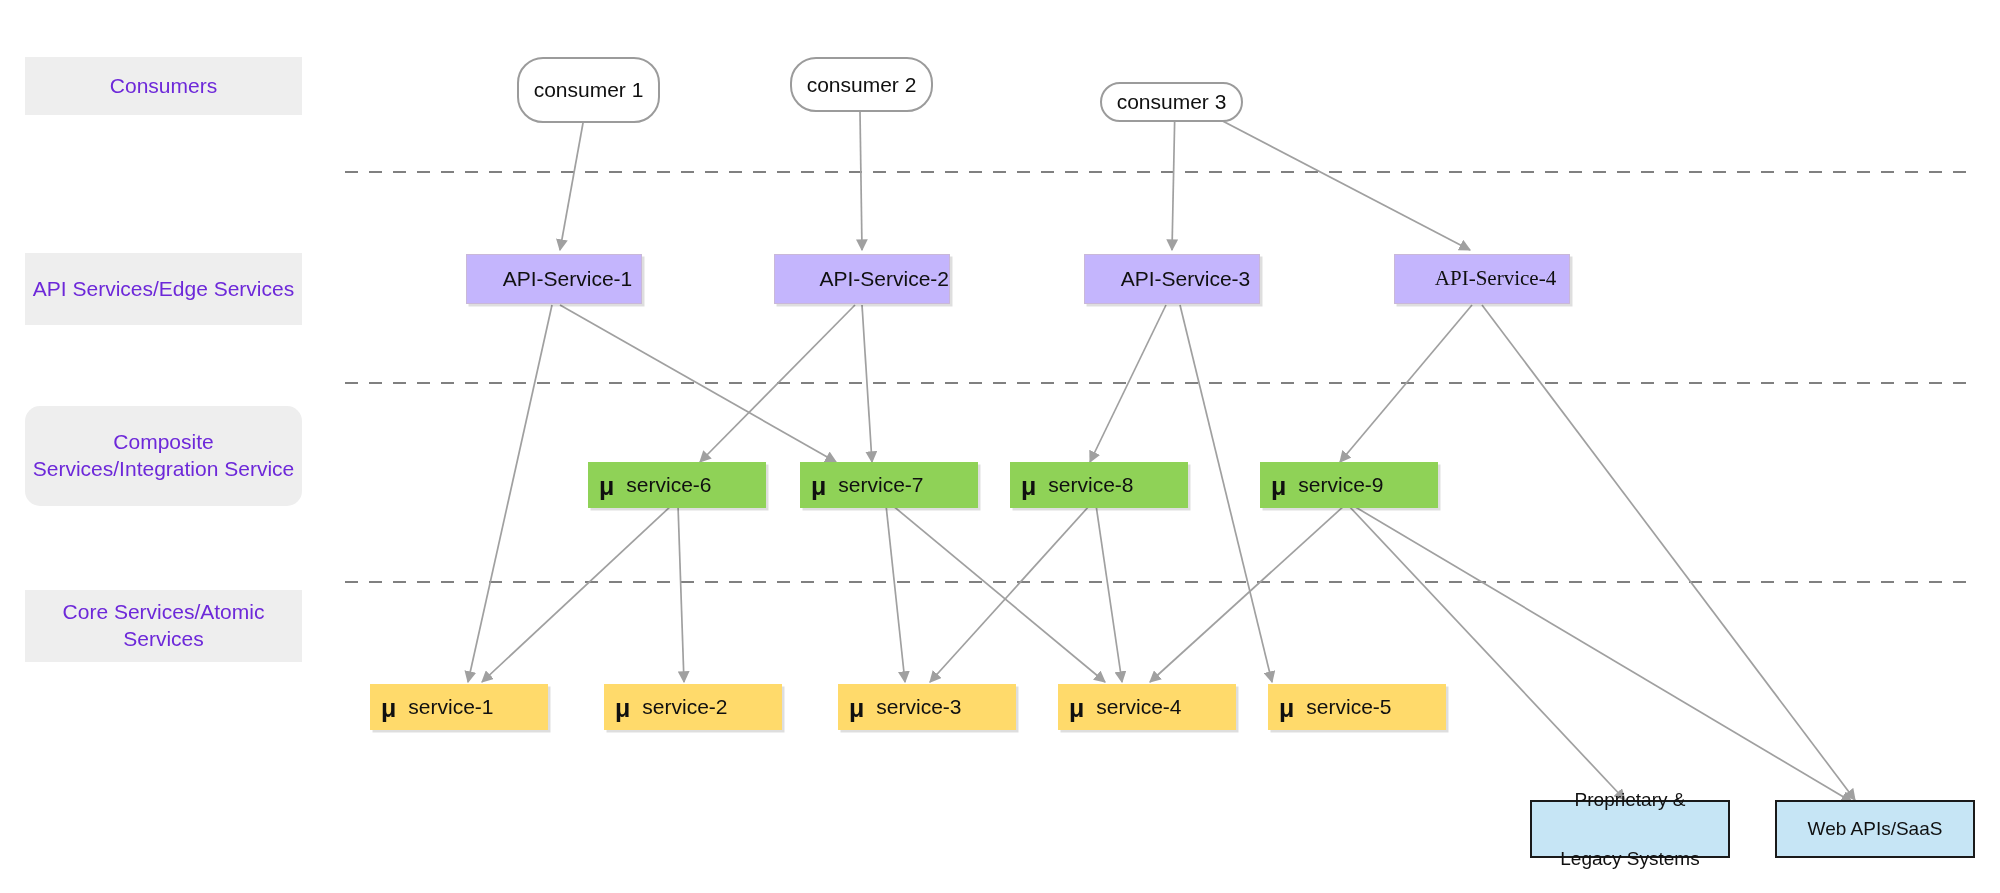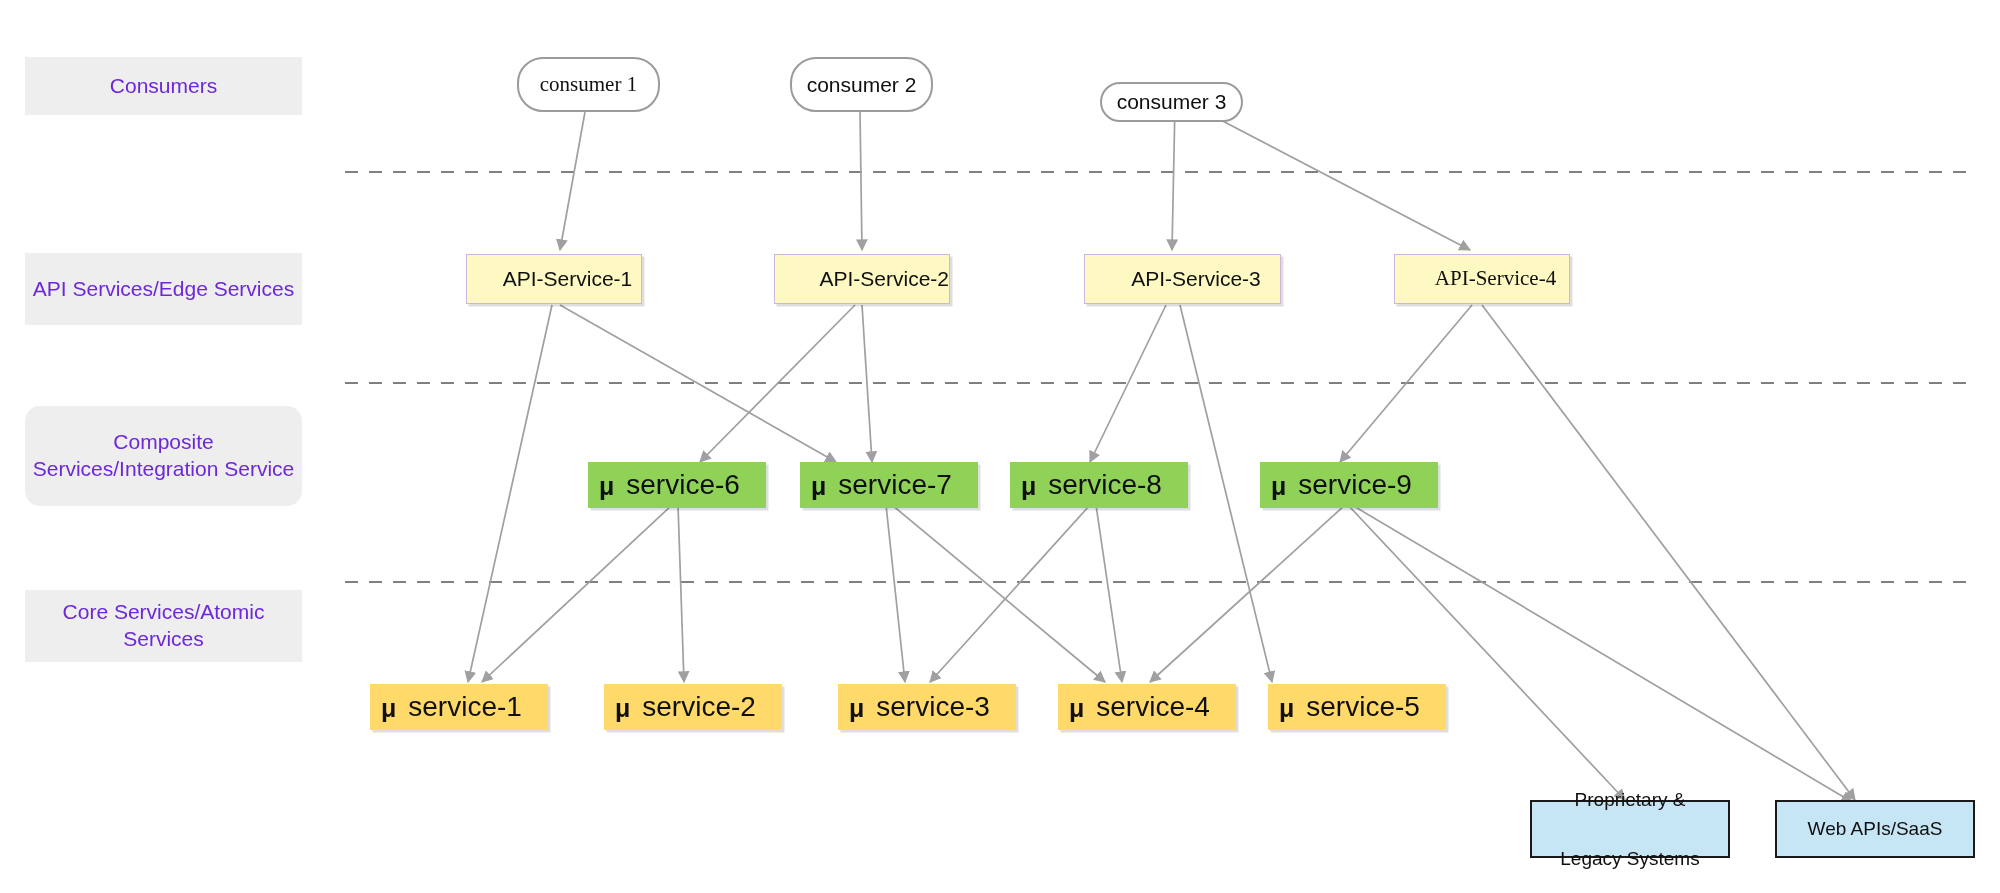--- a/index.html
+++ b/index.html
@@ -54,21 +54,21 @@
     line-height: 1.22;
   }
 
   .node.consumer {
     background: #ffffff;
     border: 2.5px solid #9b9b9b;
     border-radius: 26px;
   }
 
   .node.api {
-    background: #fef9c3;
+    background: #c4b5fd;
     border: 1.5px solid #c9b8d8;
     box-shadow: 2.5px 2.5px 0 rgba(0,0,0,0.13);
     padding-left: 27px;
   }
 
   .node.composite {
     background: #8fd257;
     border: 1.5px solid #8fd257;
     box-shadow: 2.5px 2.5px 0 rgba(0,0,0,0.13);
     justify-content: flex-start;
@@ -91,21 +91,21 @@
   }
 
   .mu {
     font-weight: bold;
     font-size: 25px;
     margin-right: 12px;
     line-height: 1;
     position: relative;
     top: 1px;
   }
-  .svc-label { font-size: 28px; }
+  .svc-label { font-size: 21px; }
 </style>
 </head>
 <body>
 
 <div id="stage">
 
   <svg id="edges" viewBox="0 0 2000 893" xmlns="http://www.w3.org/2000/svg">
     <defs>
       <marker id="arrow" viewBox="0 0 10 10" refX="9" refY="5" markerWidth="7" markerHeight="7" orient="auto-start-reverse">
         <path d="M 0 0 L 10 5 L 0 10 z" fill="#a0a0a0"></path>
@@ -155,37 +155,37 @@
   </div>
 
   <div class="band-label" style="left:25px; top:406px; width:277px; height:100px;border-radius:15px;">
     <span>Composite Services/Integration Service</span>
   </div>
 
   <div class="band-label" style="left:25px; top:590px; width:277px; height:72px;">
     <span>Core Services/Atomic Services</span>
   </div>
 
-  <div class="node consumer" style="left:517px; top:57px; width:143px; height:55px;font-family:Liberation Serif, serif;">
+  <div class="node consumer" style="left:517px; top:57px; width:143px; height:66px;">
     <span>consumer 1</span>
   </div>
   <div class="node consumer" style="left:790px; top:57px; width:143px; height:55px;">
     <span>consumer 2</span>
   </div>
   <div class="node consumer" style="left:1100px; top:50px; width:143px; height:40px;margin-top:32px;">
     <span>consumer 3</span>
   </div>
 
   <div class="node api" style="left:466px; top:254px; width:176px; height:50px;">
     <span>API-Service-1</span>
   </div>
   <div class="node api" style="left:774px; top:254px; width:176px; height:50px;justify-content:flex-end;">
     <span>API-Service-2</span>
   </div>
-  <div class="node api" style="left:1084px; top:254px; width:197px; height:50px;">
+  <div class="node api" style="left:1084px; top:254px; width:176px; height:50px;">
     <span>API-Service-3</span>
   </div>
   <div class="node api" style="left:1394px; top:254px; width:176px; height:50px;font-family:Liberation Serif, serif;">
     <span>API-Service-4</span>
   </div>
 
   <div class="node composite" style="left:588px; top:462px; width:178px; height:46px;">
     <span class="mu">μ</span>
     <span class="svc-label">service-6</span>
   </div>

